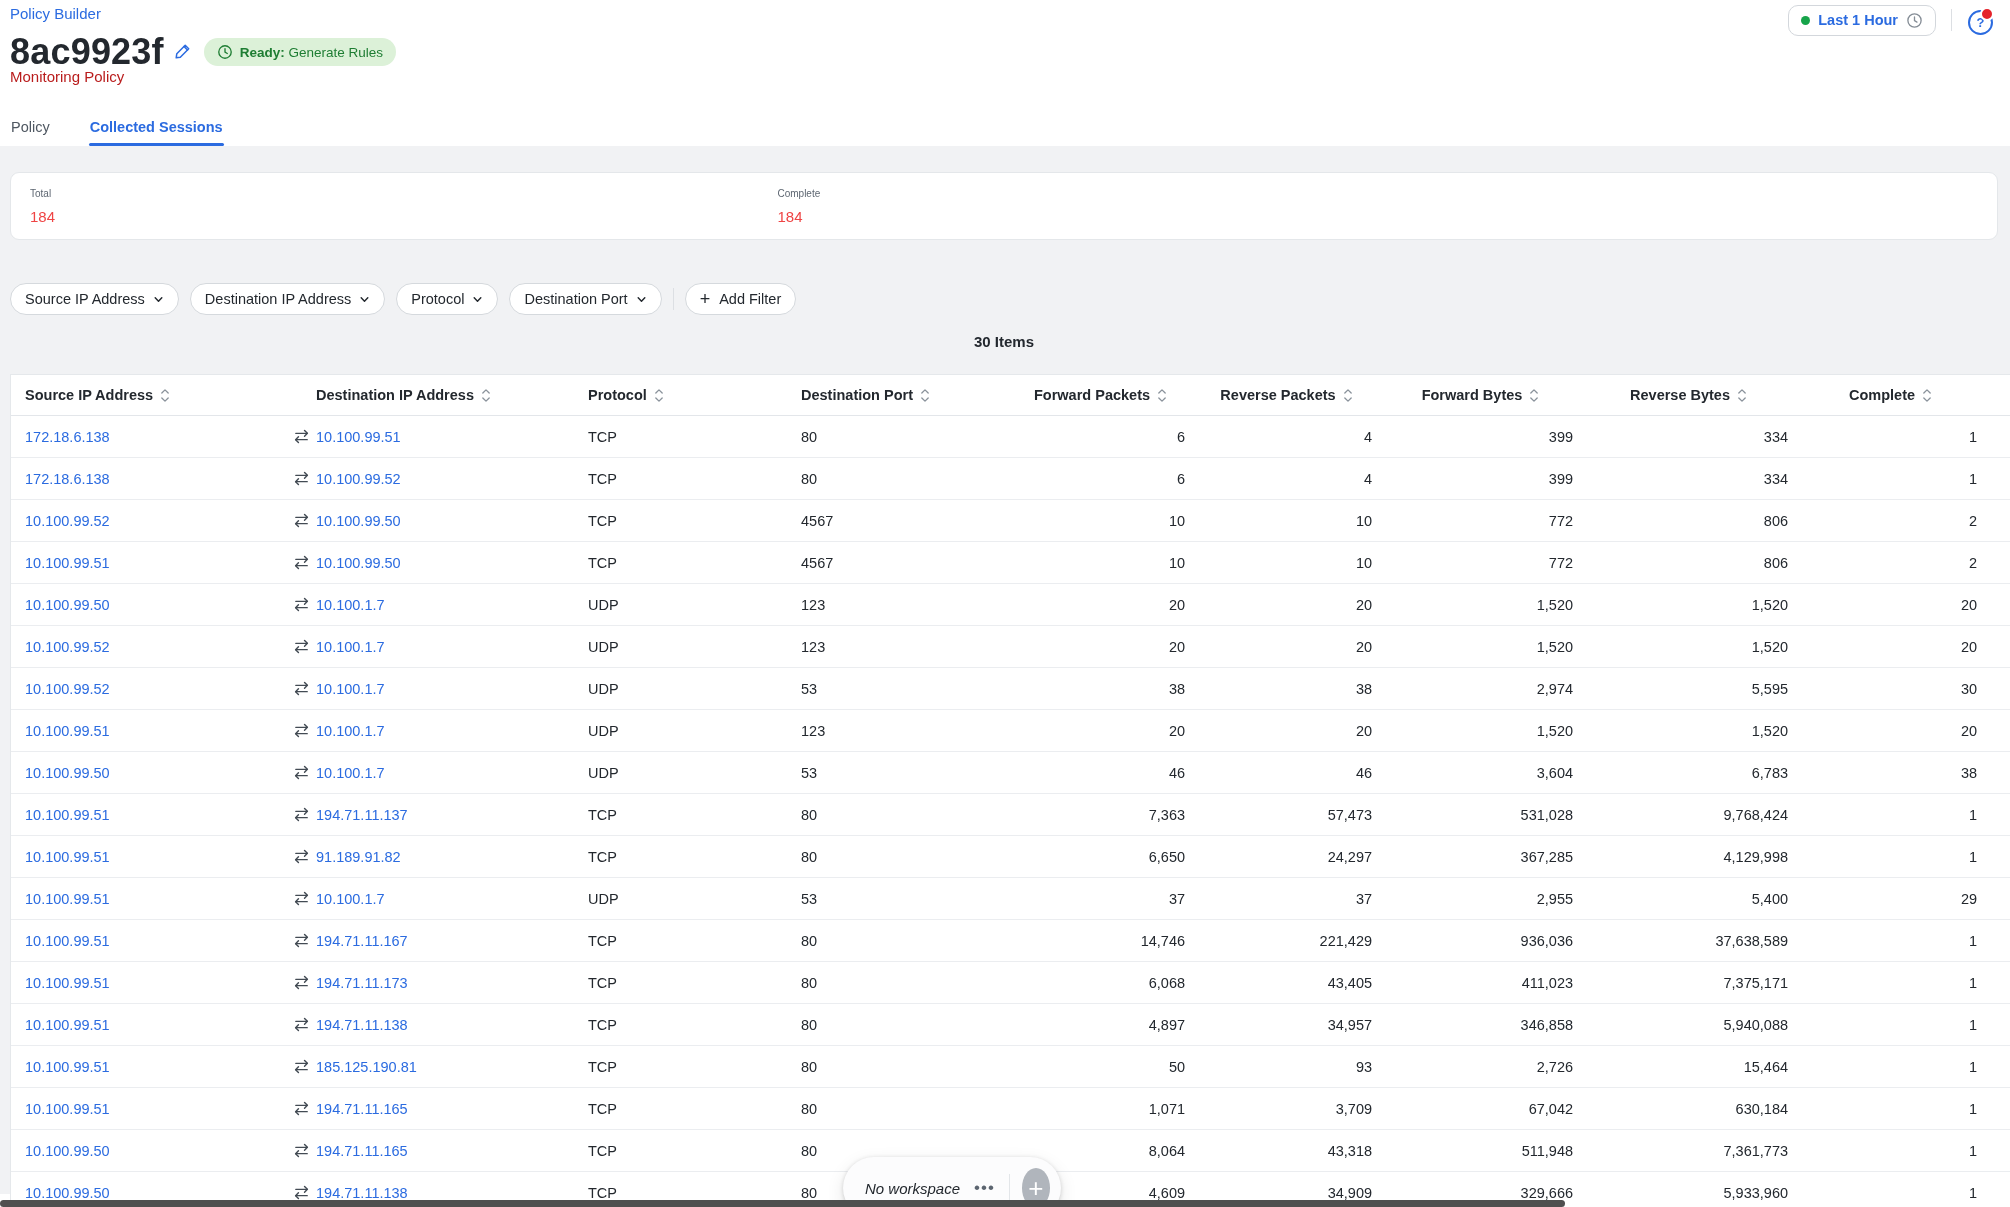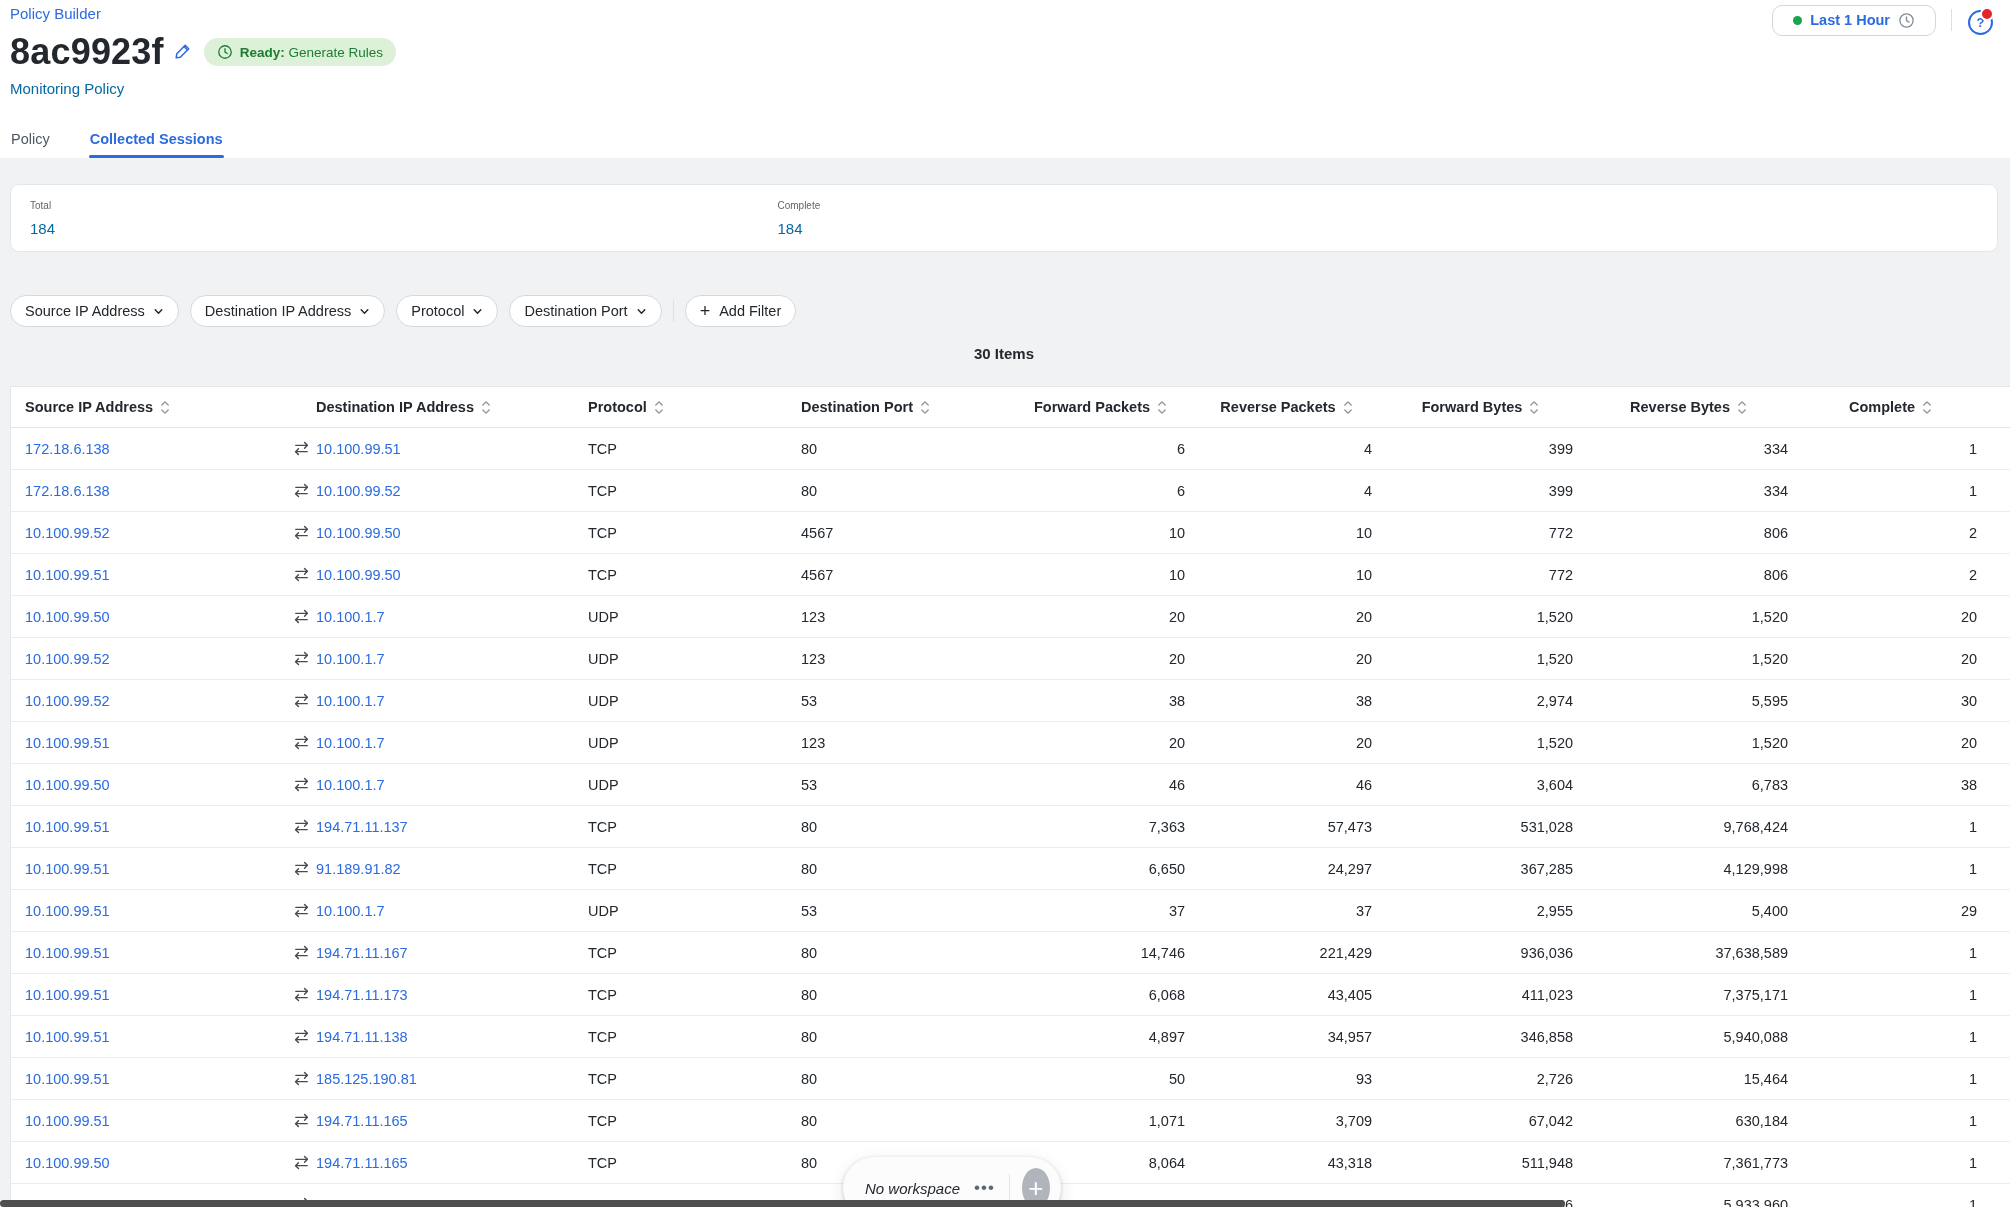--- a/index.html
+++ b/index.html
@@ -13,25 +13,25 @@
 
   
   .top{padding:5px 16px 0 10px;position:relative;background:#fff;}
   .breadcrumb{display:inline-block;color:#2b6be0;font-size:15px;font-weight:500;line-height:18px;}
   .title-row{display:flex;align-items:center;margin-top:13px;height:32px;}
   .page-title{font-size:36px;font-weight:700;margin:0;line-height:30px;letter-spacing:.2px;}
   .pencil-btn{background:none;border:none;padding:2px;margin-left:8px;display:inline-flex;align-items:center;}
   .badge{display:inline-flex;align-items:center;gap:7px;background:#dcf1d8;color:#1e7d33;
          border-radius:15px;padding:6px 13px;font-size:13.5px;margin-left:10px;line-height:15px;}
   .badge b{font-weight:700;}
-  .subtitle{margin-top:12px;font-size:15px;color:#0369a1;line-height:18px;}
+  .subtitle{font-size:15px;color:#b91c1c;line-height:18px;}
 
   .top-right{position:absolute;top:4px;right:16px;display:flex;align-items:center;gap:15px;height:32px;}
   .time-btn{display:inline-flex;align-items:center;gap:8px;border:1px solid #d3d7dc;border-radius:10px;
-            background:#fff;padding:0 20px;height:31px;font-size:14.5px;font-weight:600;color:#2b6be0;}
+            background:#fff;padding:0 12px;height:31px;font-size:14.5px;font-weight:600;color:#2b6be0;}
   .dot-green{width:9px;height:9px;border-radius:50%;background:#17a44a;}
   .vdiv{width:1px;height:22px;background:#dcdfe3;}
   .help-btn{position:relative;width:27px;height:27px;background:none;border:none;padding:0;}
   .help-circle{display:flex;align-items:center;justify-content:center;width:21px;height:21px;margin:3px auto 0;
                border:2px solid #2b6be0;border-radius:50%;color:#2b6be0;font-size:13px;font-weight:700;}
   .red-dot{position:absolute;top:0;right:0;width:10px;height:10px;border-radius:50%;
            background:#e5232b;border:2px solid #fff;}
 
   
   .tab-bar{display:flex;gap:38px;padding:0 10px;margin-top:16px;background:#fff;}
@@ -39,21 +39,21 @@
        color:#4e5761;font-weight:500;line-height:18px;}
   .tab.active{color:#2b6be0;font-weight:700;}
   .tab.active::after{content:'';position:absolute;left:0;right:0;bottom:0;height:3px;background:#2b6be0;border-radius:2px;}
 
   
   .content{background:#f1f2f4;height:1048px;box-sizing:border-box;padding:26px 12px 0 10px;}
 
   .stats-card{background:#fff;border:1px solid #e4e7ea;border-radius:9px;height:68px;box-sizing:border-box;
               display:grid;grid-template-columns:38% 37% auto;padding:13px 0 0 19px;}
   .stat-label{font-size:10px;color:#5d6671;line-height:15px;}
-  .stat-value{font-size:15px;color:#0369a1;margin-top:7px;line-height:18px;}
+  .stat-value{font-size:15px;color:#ef4444;margin-top:7px;line-height:18px;}
 
   .filter-row{display:flex;align-items:center;gap:11px;margin-top:43px;}
   .pill{height:32px;padding:0 14px;border:1px solid #d5d9dd;border-radius:17px;background:#fff;
         font-size:14.5px;color:#23282e;display:inline-flex;align-items:center;gap:8px;line-height:17px;}
   .pill .plus{font-size:18px;font-weight:400;line-height:16px;margin-right:1px;}
 
   .items-count{margin-top:18px;font-weight:700;font-size:15px;line-height:17px;text-align:center;}
 
   
   .table-wrap{margin-top:24px;margin-right:-12px;background:#fff;border:1px solid #e5e8eb;border-bottom:none;border-right:none;}

